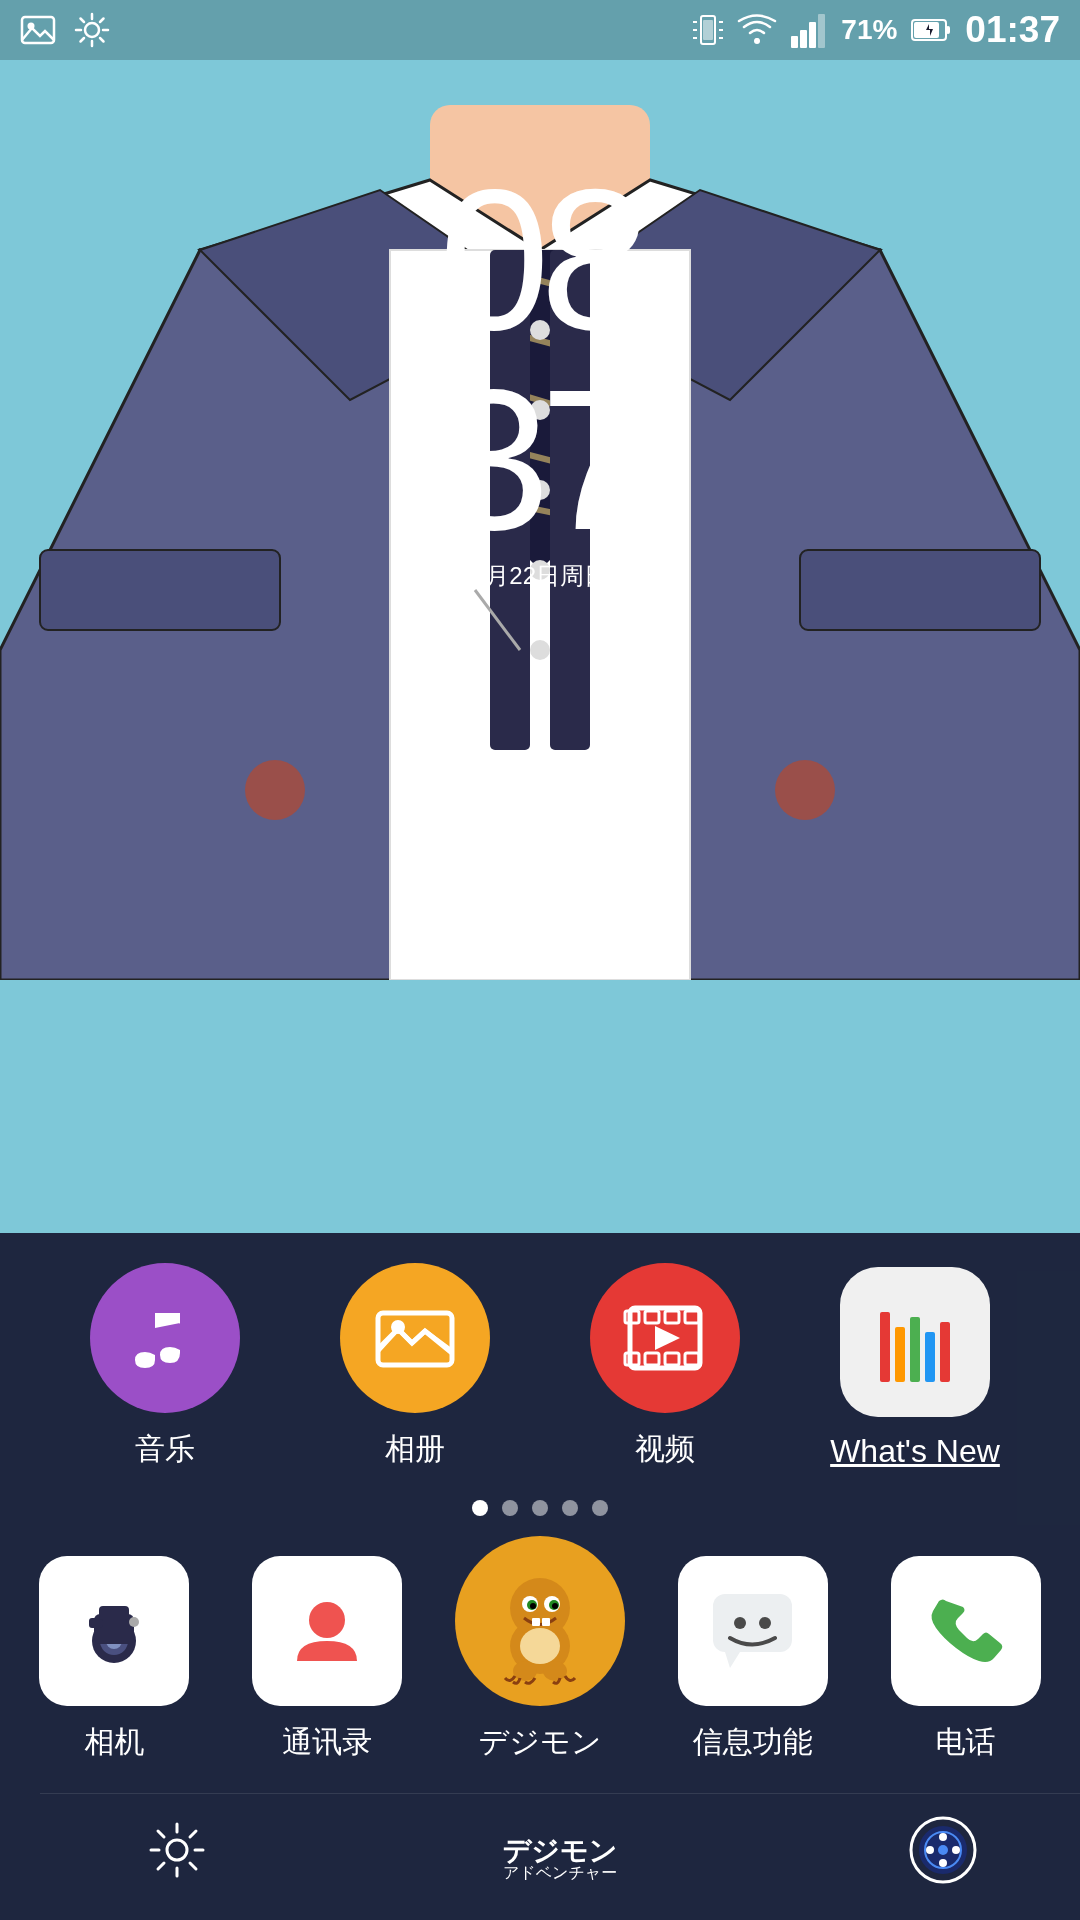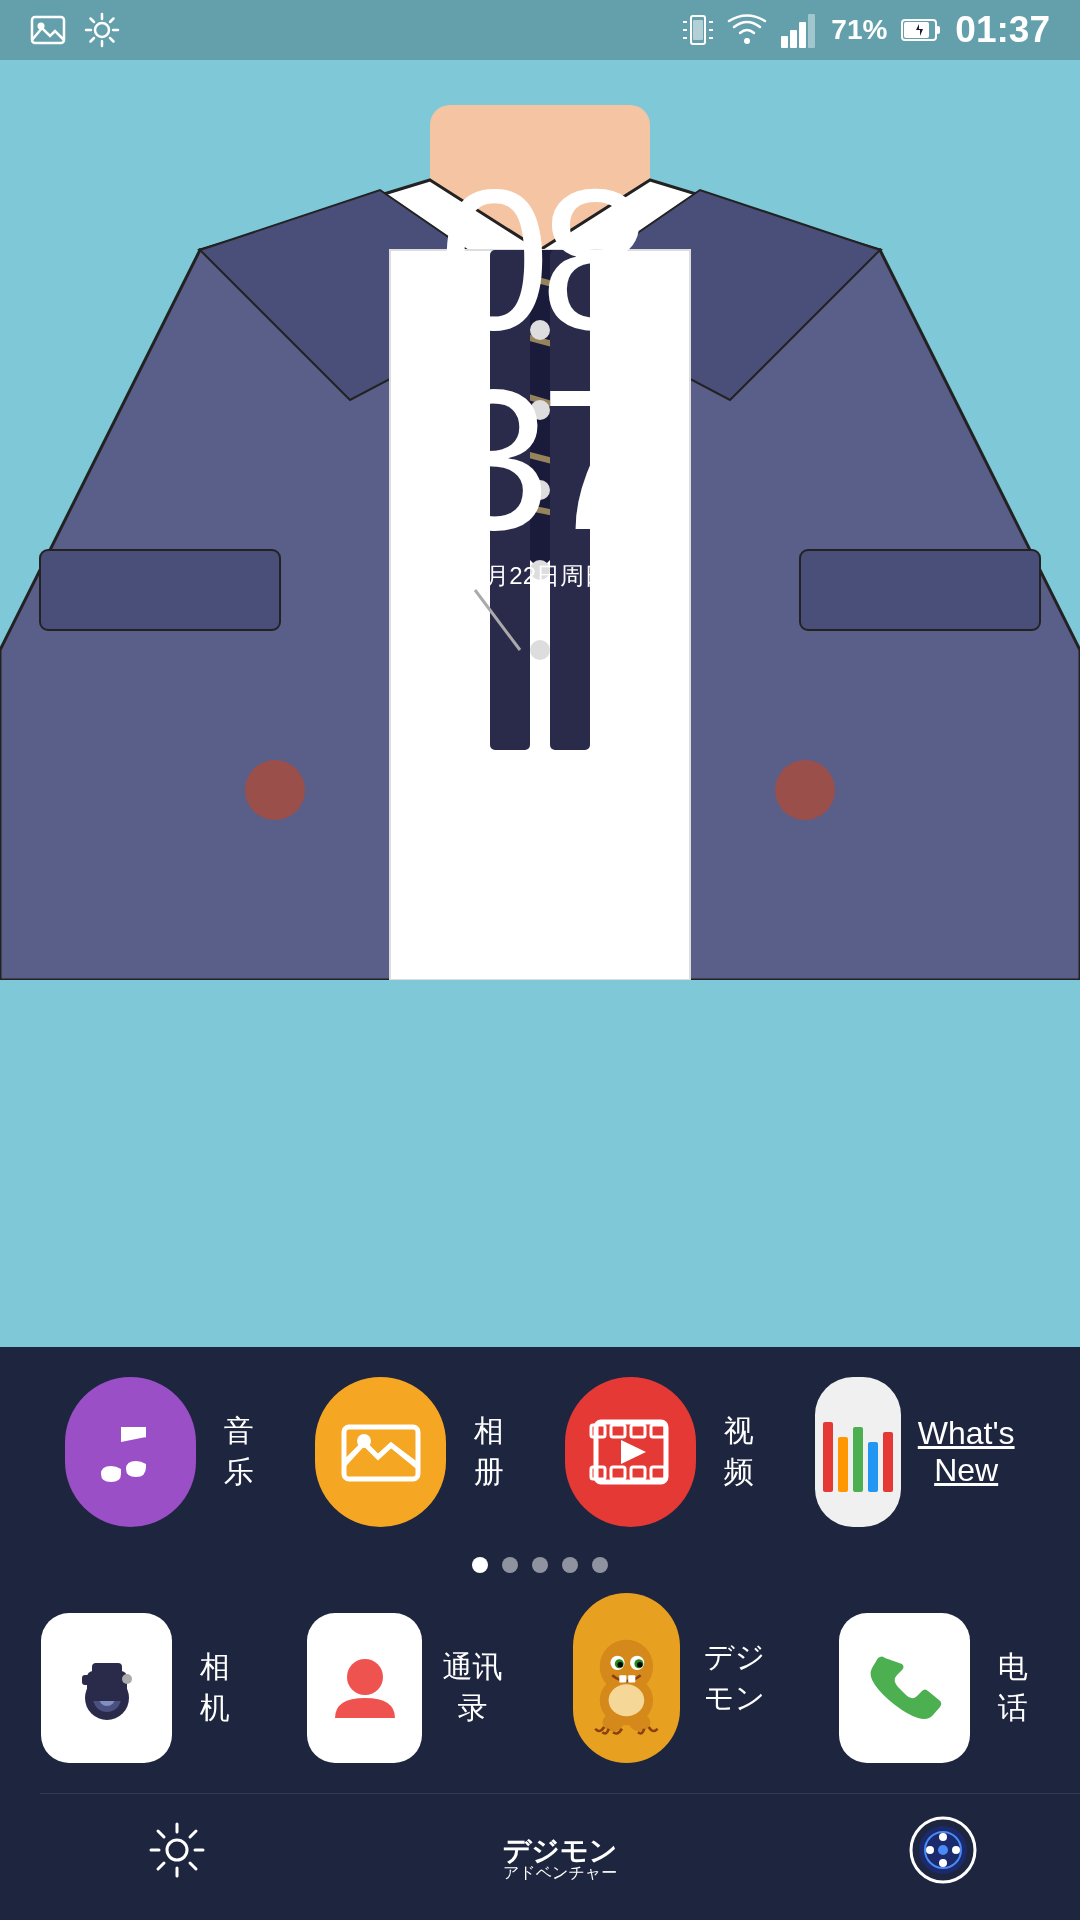--- a/index.html
+++ b/index.html
@@ -21,21 +21,21 @@
     .status-bar {
       position: absolute;
       top: 0;
       left: 0;
       width: 100%;
       height: 60px;
       background: rgba(0,0,0,0.2);
       display: flex;
       align-items: center;
       justify-content: space-between;
-      padding: 0 30px;
+      padding: 0 20px;
       z-index: 100;
       text-align: center;
     }
     .status-left {
       display: flex;
       align-items: center;
       gap: 18px;
     }
     .status-right {
       display: flex;
@@ -89,21 +89,21 @@
       display: flex;
       justify-content: space-around;
       align-items: flex-end;
       padding: 30px 40px 10px 40px;
       background: rgba(25, 30, 55, 0.0);
     }
 
     
     .app-icon-wrap {
       display: flex;
-      flex-direction: row;
+      flex-direction: column;
       align-items: center;
       gap: 16px;
       width: 200px;
     }
     .app-icon {
       width: 150px;
       height: 150px;
       border-radius: 38px;
       display: flex;
       align-items: center;
@@ -472,20 +472,34 @@
             <path d="M35,120 Q30,128 25,122" fill="none" stroke="#8a4010" stroke-width="3"></path>
             <path d="M40,122 Q38,130 33,126" fill="none" stroke="#8a4010" stroke-width="3"></path>
             <path d="M55,122 Q50,130 45,126" fill="none" stroke="#8a4010" stroke-width="3"></path>
             <path d="M80,122 Q78,130 73,126" fill="none" stroke="#8a4010" stroke-width="3"></path>
             <path d="M85,120 Q90,128 95,122" fill="none" stroke="#8a4010" stroke-width="3"></path>
           </svg>
         </div>
         <span class="app-label">デジモン</span>
       </div>
 
+      <div class="app-icon-wrap">
+        <div class="app-icon icon-messages">
+          <svg width="95" height="90" viewBox="0 0 95 90">
+
+            <rect x="8" y="8" width="79" height="58" rx="12" fill="#eceff1"></rect>
+            <polygon points="20,66 35,66 25,82" fill="#eceff1"></polygon>
+
+            <circle cx="35" cy="37" r="6" fill="#4a4a4a"></circle>
+            <circle cx="60" cy="37" r="6" fill="#4a4a4a"></circle>
+            <path d="M25,52 Q47,65 70,52" fill="none" stroke="#4a4a4a" stroke-width="4" stroke-linecap="round"></path>
+          </svg>
+        </div>
+        <span class="app-label">信息功能</span>
+      </div>
 
       <div class="app-icon-wrap">
         <div class="app-icon icon-phone">
           <svg width="90" height="90" viewBox="0 0 90 90">
             <path d="M25,15 Q22,12 18,15 L12,25 Q8,32 15,42 Q22,52 35,62 Q48,72 58,75 Q68,78 73,72 L80,64 Q83,60 79,57 L68,48 Q65,45 62,48 L57,53 Q52,58 46,52 L38,44 Q32,37 37,32 L42,27 Q45,24 42,21 Z" fill="#4caf50"></path>
           </svg>
         </div>
         <span class="app-label">电话</span>
       </div>
 

